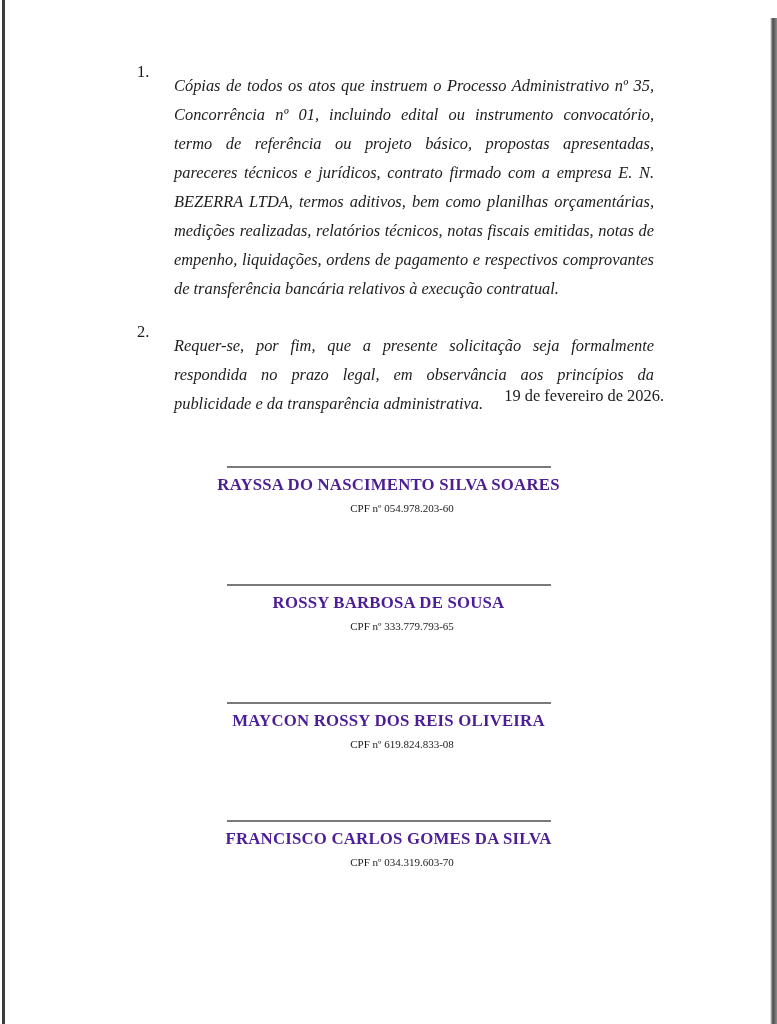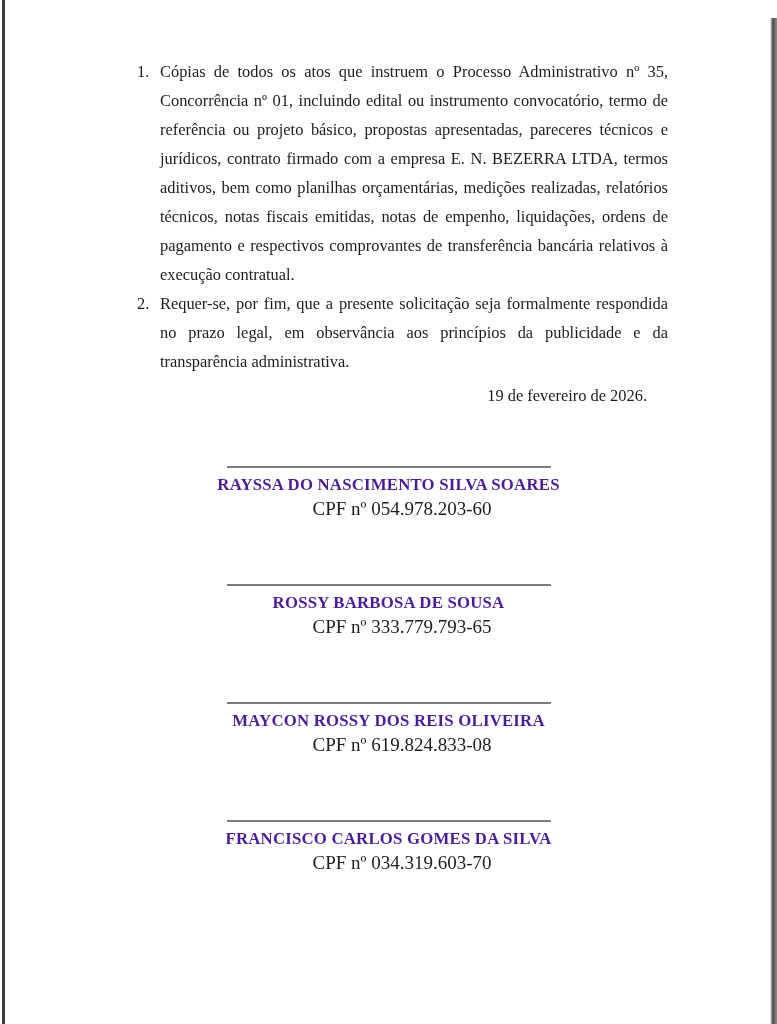--- a/index.html
+++ b/index.html
@@ -35,28 +35,29 @@
   .doc-list-item {
     display: flex;
     align-items: flex-start;
   }
   .doc-list-number {
     flex: 0 0 23px;
     text-align: left;
   }
   .doc-list-text {
     flex: 1 1 auto;
-    margin: 0;
+    margin: 14px;
     text-align: justify;
     text-justify: inter-word;
+    font-style: italic;
   }
   .date-line {
     position: absolute;
     top: 381px;
-    left: 120px;
+    left: 137px;
     width: 527px;
     font-size: 16.4px;
     line-height: 29px;
     text-align: right;
   }
   .signatures {
     position: absolute;
     top: 455px;
     left: 0;
     width: 777px;
@@ -72,21 +73,21 @@
     border-bottom: 2px solid #7a7a7a;
   }
   .sig-name {
     font-weight: bold;
     font-size: 16.8px;
     line-height: 25px;
     color: #4c1d95;
     letter-spacing: 0.2px;
   }
   .sig-cpf {
-    font-size: 19px;
+    font-size: 11px;
     line-height: 23px;
     color: #1c1c1c;
     padding-left: 27px;
   }
 </style>
 </head>
 <body>
 
 <div class="page-left-edge"></div>
 <div class="page-right-edge"></div>

